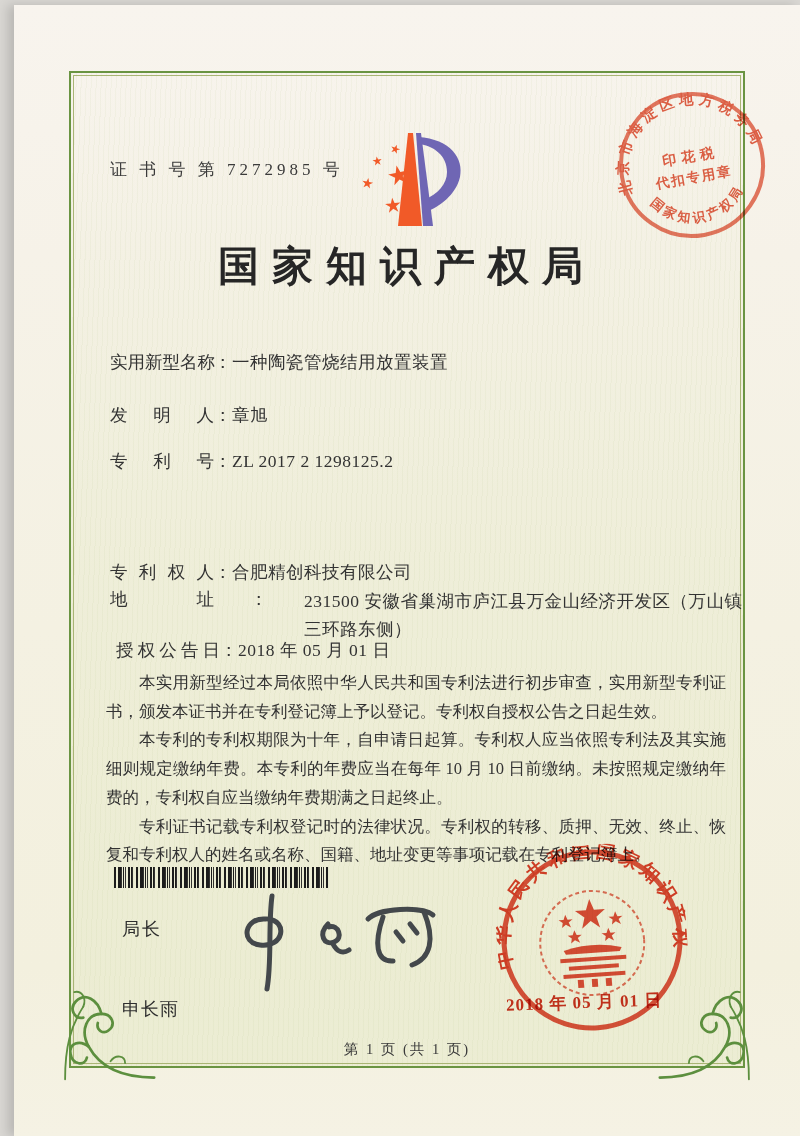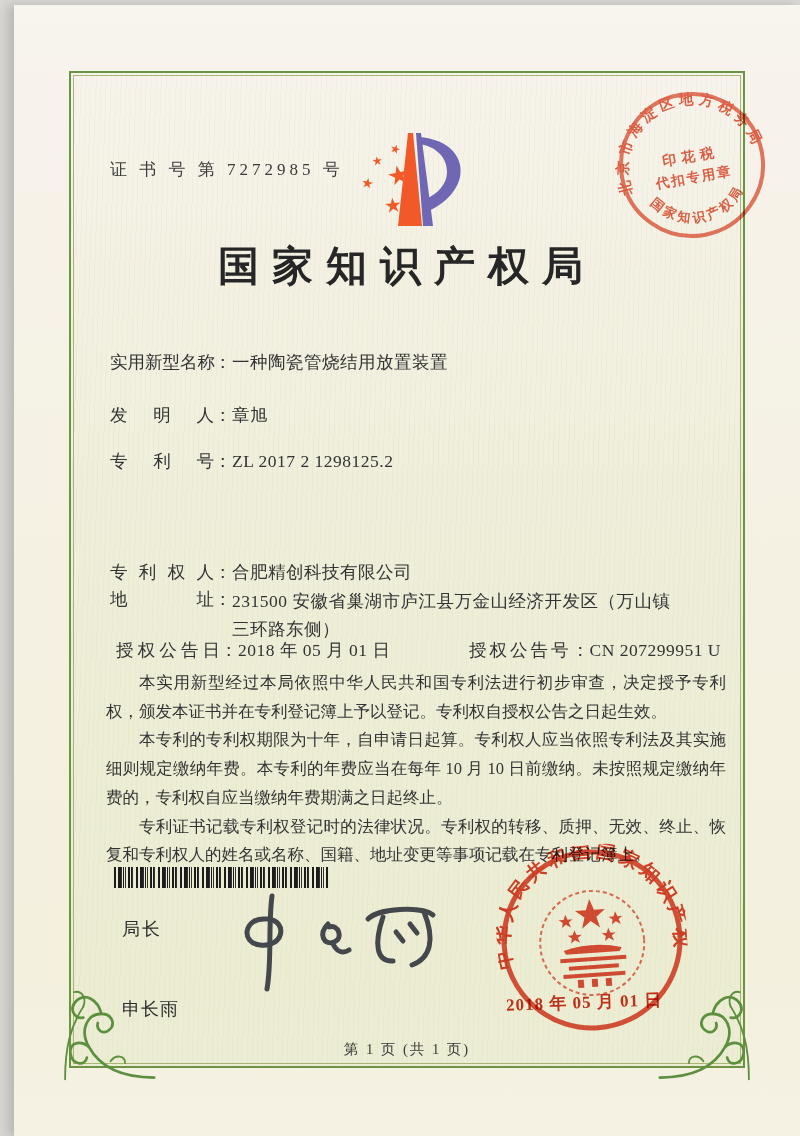--- a/index.html
+++ b/index.html
@@ -136,39 +136,36 @@
 
   <div class="field" style="top:444px;">
     <span class="flabel">专利号</span><span class="fcolon">：</span><span class="fvalue">ZL 2017 2 1298125.2</span>
   </div>
 
 
   <div class="field" style="top:529px;margin-top:26px;">
     <span class="flabel">专利权人</span><span class="fcolon">：</span><span class="fvalue">合肥精创科技有限公司</span>
   </div>
 
-  <div class="field addr-wrap" style="top:582px;">
+  <div class="field addr-wrap" style="top:582px;gap:36px;">
     <span class="flabel">地址</span>
       <span class="fcolon">：</span>
     <span class="addr-val">
       <div>231500 安徽省巢湖市庐江县万金山经济开发区（万山镇</div>
       <div>三环路东侧）</div>
     </span>
   </div>
 
   <div class="field" style="top:633px;margin-left:6px;">
     <span class="flabel">授权公告日</span><span class="fcolon">：</span><span class="fvalue">2018 年 05 月 01 日</span>
   </div>
 
-  <div class="field" style="top:633px;left:455px;">
-    <span class="flabel" style="width:auto;letter-spacing:3px;">授权公告号</span><span class="fcolon">：</span><span class="fvalue">CN 207299951 U</span>
-  </div>
 
   <div class="paras">
-    <p>本实用新型经过本局依照中华人民共和国专利法进行初步审查，决定授予专利权，颁发本证书并在专利登记簿上予以登记。专利权自授权公告之日起生效。</p>
+    <p>本实用新型经过本局依照中华人民共和国专利法进行初步审查，实用新型专利证书，颁发本证书并在专利登记簿上予以登记。专利权自授权公告之日起生效。</p>
     <p>本专利的专利权期限为十年，自申请日起算。专利权人应当依照专利法及其实施细则规定缴纳年费。本专利的年费应当在每年 10 月 10 日前缴纳。未按照规定缴纳年费的，专利权自应当缴纳年费期满之日起终止。</p>
     <p>专利证书记载专利权登记时的法律状况。专利权的转移、质押、无效、终止、恢复和专利权人的姓名或名称、国籍、地址变更等事项记载在专利登记簿上。</p>
   </div>
 
   <div class="barcode"></div>
 
   <div class="signer-title">局长</div>
   <div class="signer-name">申长雨</div>
 
   <svg class="signature" width="215" height="105" viewBox="0 0 215 105">

